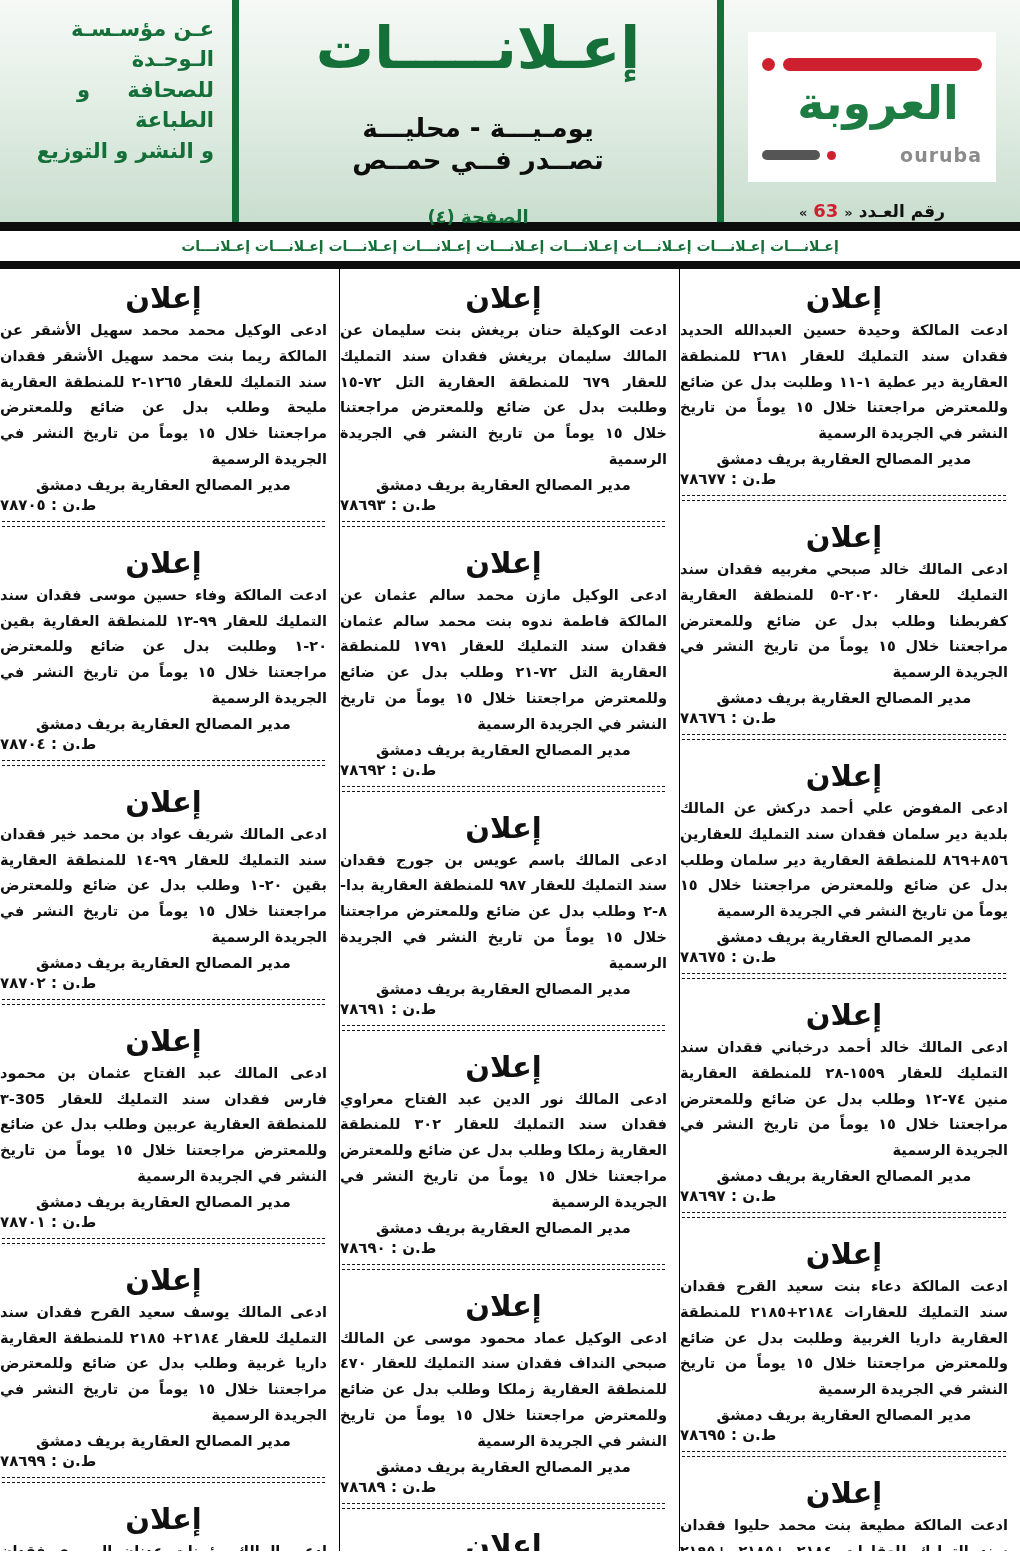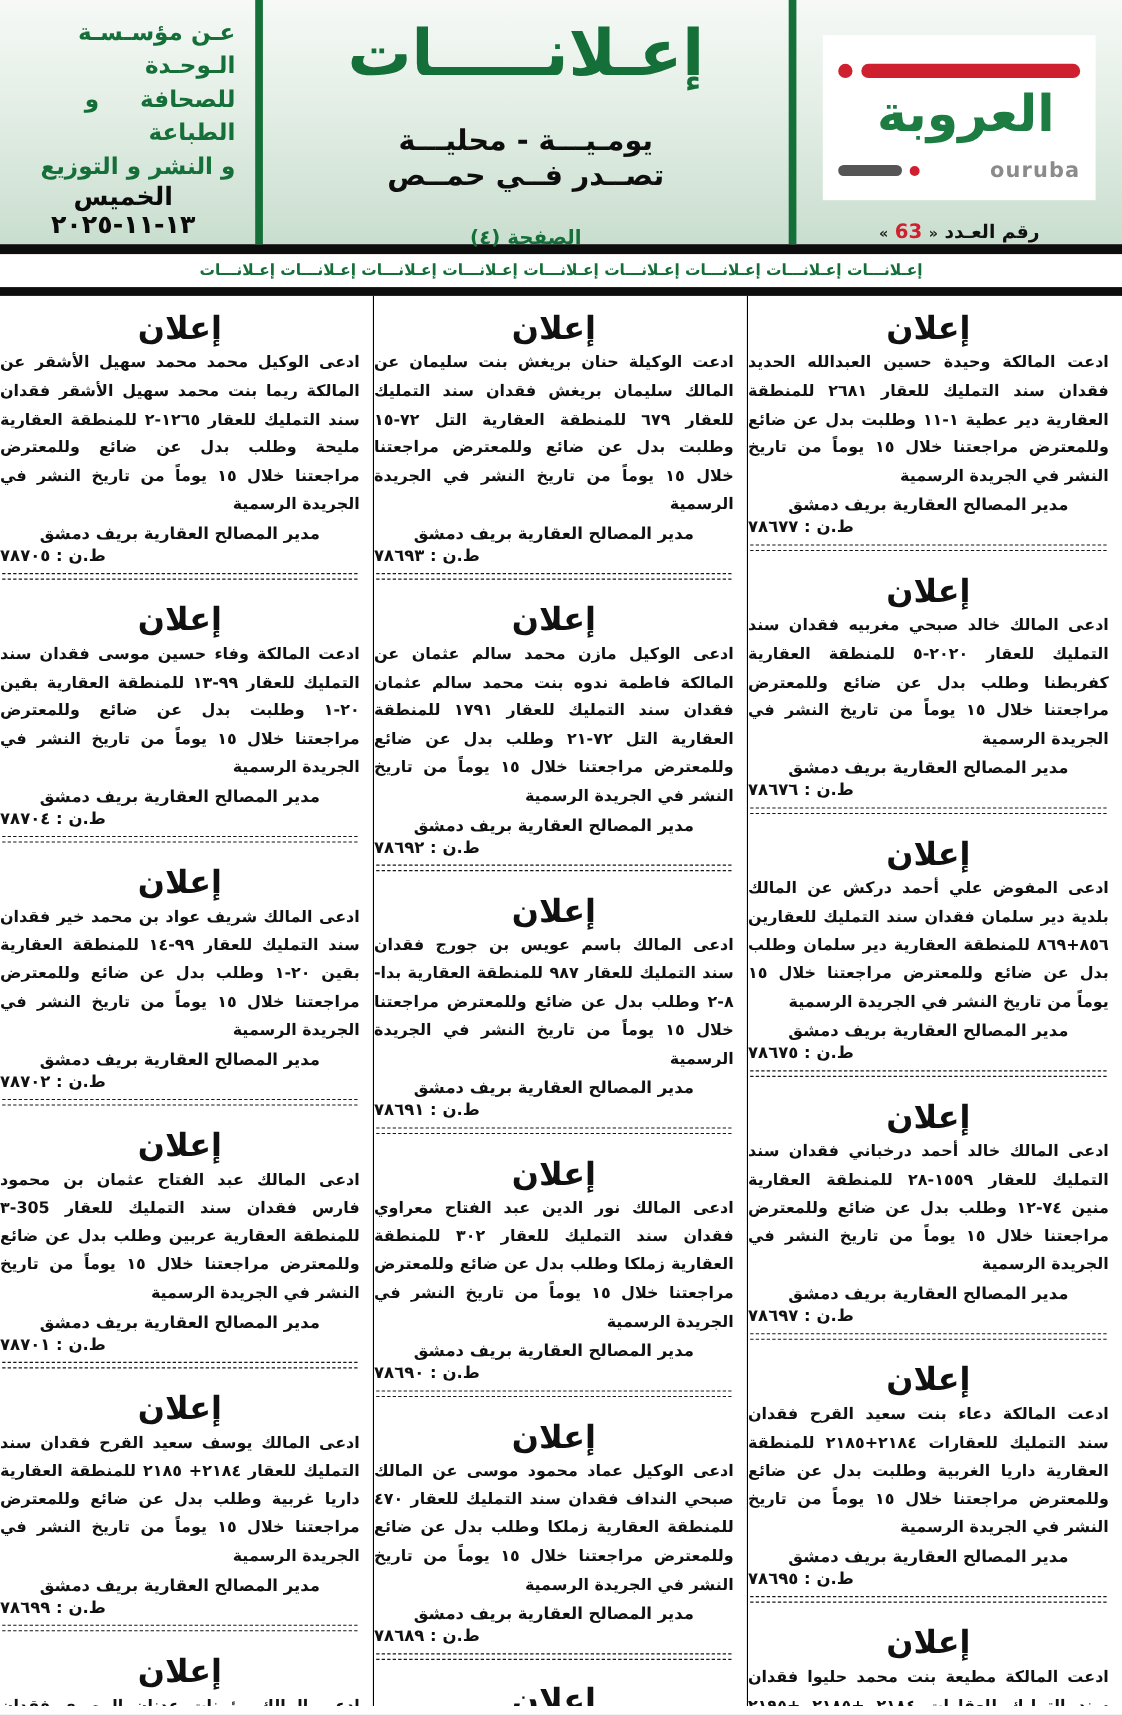--- a/index.html
+++ b/index.html
@@ -97,21 +97,20 @@
       </div>
       <div class="page-label">الصفحة (٤)</div>
     </div>
 
     <div class="vbar"></div>
 
     <div class="header-left">
       <div class="pub-line">عـن مؤسـسـة الـوحـدة</div>
       <div class="pub-line pub-line2">للصحافة و الطباعة</div>
       <div class="pub-line">و النشر و التوزيع</div>
-      <div class="date-line">الخميس ١٣-١١-٢٠٢٥</div>
     </div>
 
   </header>
 
   <div class="black-bar-a"></div>
   <div class="ticker">
     <div class="ticker-text">إعـلانـــات إعـلانـــات إعـلانـــات إعـلانـــات إعـلانـــات إعـلانـــات إعـلانـــات إعـلانـــات إعـلانـــات</div>
   </div>
   <div class="black-bar-b"></div>
 

